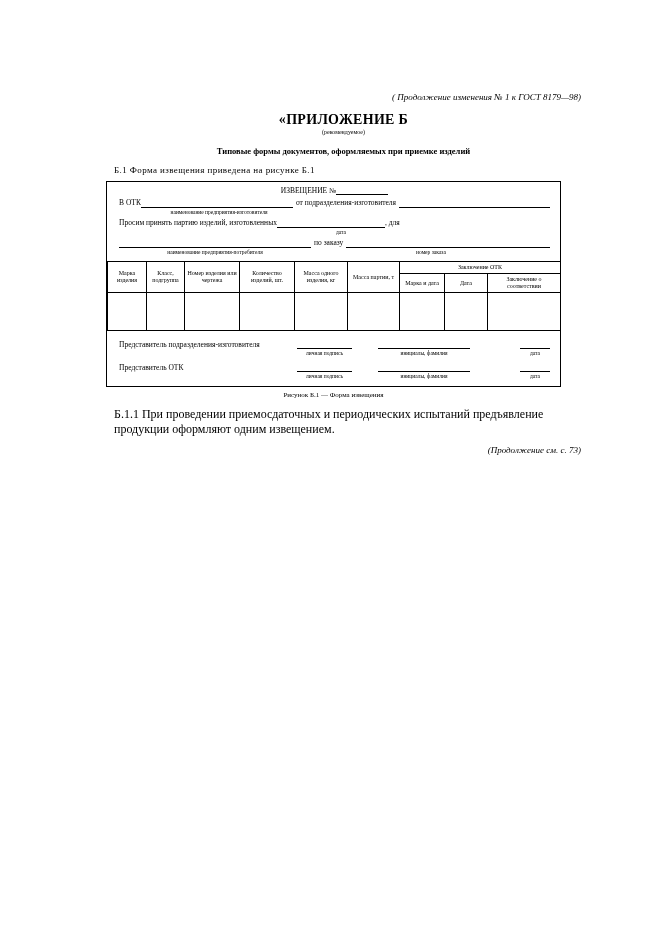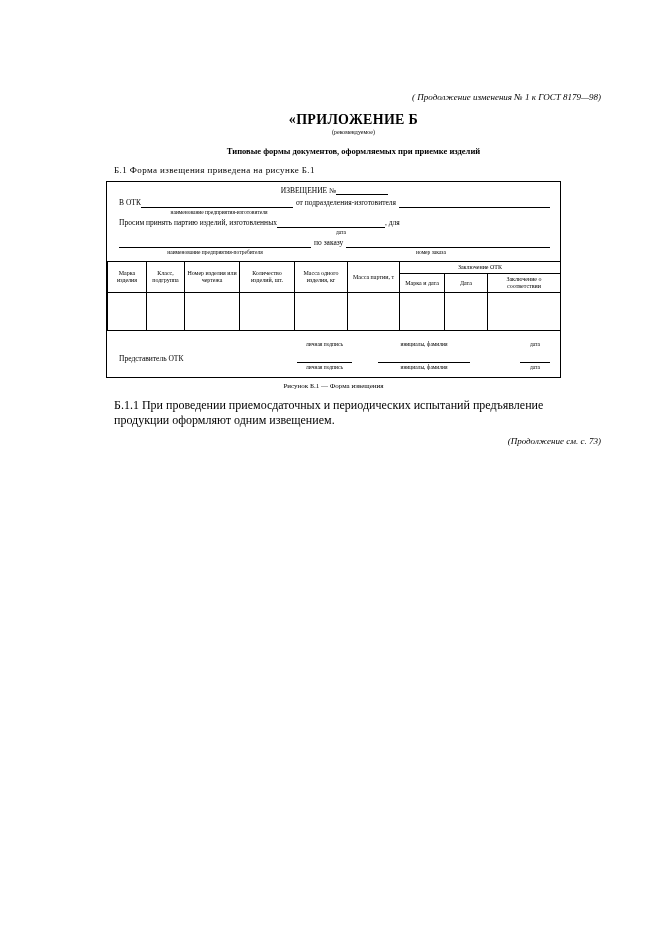--- a/index.html
+++ b/index.html
@@ -4,21 +4,21 @@
 <style>
   * { margin:0; padding:0; box-sizing:border-box; }
   html,body { background:#fff; }
   body {
     width:661px; height:936px;
     font-family:"Liberation Serif", serif;
     color:#000;
     position:relative;
     overflow:hidden;
   }
-  .sheet { padding:92px 60px 0 106px; }
+  .sheet { padding:92px 80px 0 106px; }
 
   .header-note { text-align:right; font-style:italic; font-size:9px; }
 
   .appendix-heading { text-align:center; font-weight:bold; font-size:14px; margin-top:10px; letter-spacing:.3px; }
   .appendix-subheading { text-align:center; font-size:6px; margin-top:1px; }
   .section-title { text-align:center; font-weight:bold; font-size:8.5px; margin-top:11px; }
   .intro { font-size:9px; margin-top:9px; padding-left:8px; letter-spacing:.4px; }
 
   .form-box { border:1px solid #000; margin-top:6px; width:455px; }
   .form-pad { padding:3px 10px 0 12px; }
@@ -139,20 +139,28 @@
           <td class="empty"></td>
           <td class="empty"></td>
           <td class="empty"></td>
           <td class="empty"></td>
           <td class="empty"></td>
         </tr>
       </tbody>
     </table>
 
     <div class="sig-area">
+      <div class="sig-row">
+        <span style="width:178px">Представитель подразделения-изготовителя</span>
+        <span class="blank" style="width:55px"></span>
+        <span class="spacer" style="width:26px"></span>
+        <span class="blank" style="width:92px"></span>
+        <span class="spacer grow"></span>
+        <span class="blank" style="width:30px"></span>
+      </div>
       <div class="sig-caps">
         <span class="spacer" style="width:178px"></span>
         <span class="caption" style="width:55px">личная подпись</span>
         <span class="spacer" style="width:26px"></span>
         <span class="caption" style="width:92px">инициалы, фамилия</span>
         <span class="spacer grow"></span>
         <span class="caption" style="width:30px">дата</span>
       </div>
 
       <div class="sig-row sig-row2">

